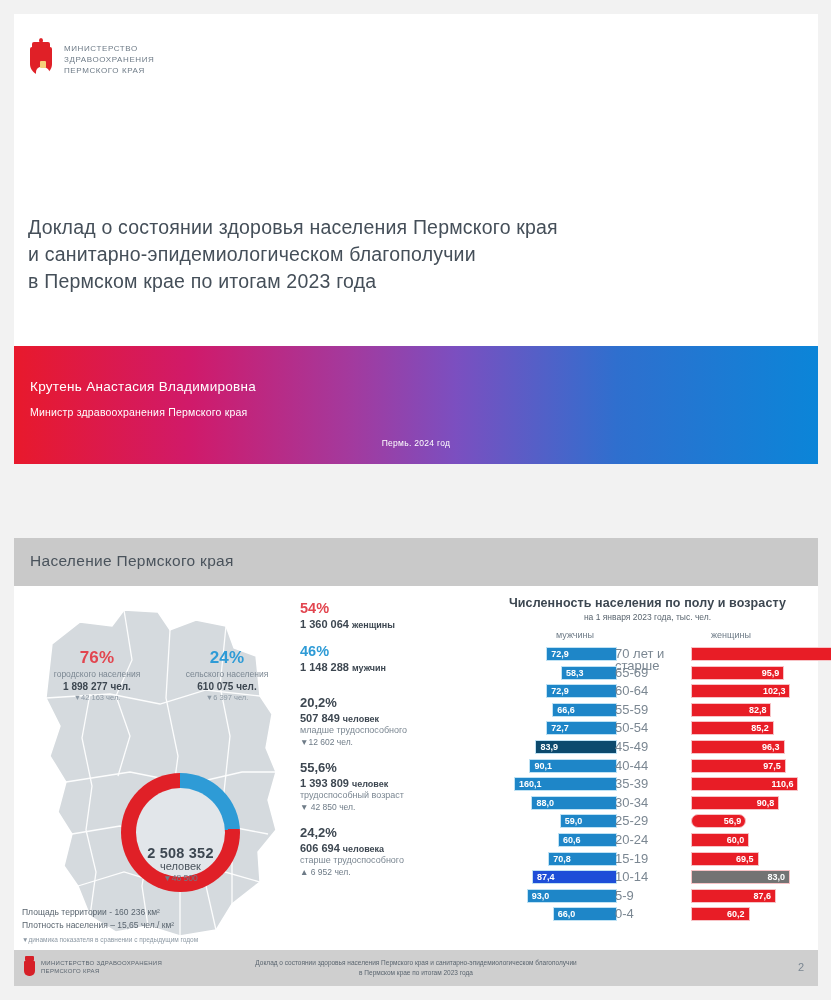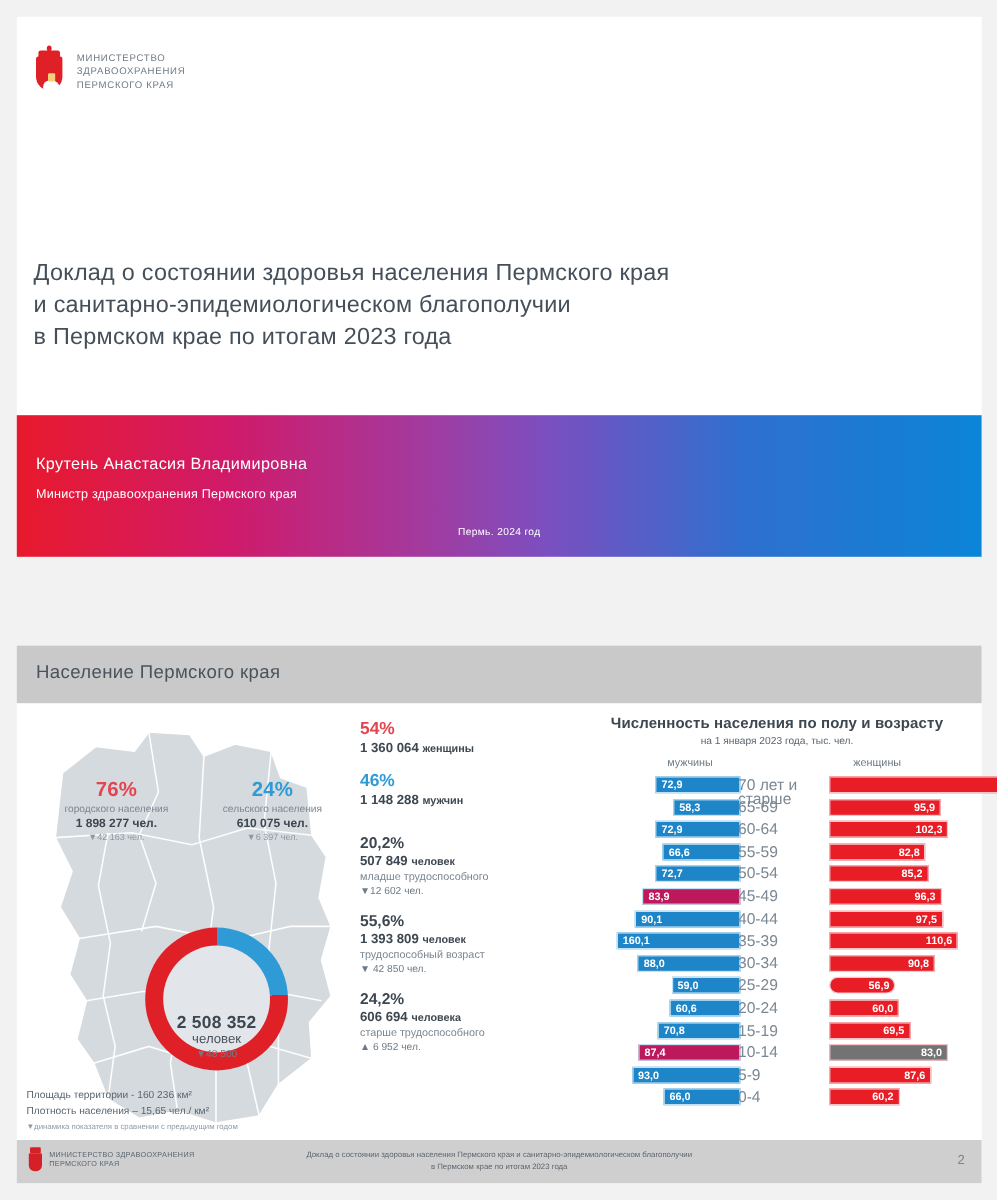--- a/index.html
+++ b/index.html
@@ -608,21 +608,21 @@
           <div class="bar-m" style="width: 64.728px; background: rgb(30, 134, 200);">66,6</div>
           <div class="age-lbl">55-59</div>
           <div class="bar-w" style="width: 80.4726px; background: rgb(232, 29, 38);">82,8</div>
         </div>
         <div class="pyr-row">
           <div class="bar-m" style="width: 70.6565px; background: rgb(30, 134, 200);">72,7</div>
           <div class="age-lbl">50-54</div>
           <div class="bar-w" style="width: 82.8052px; background: rgb(232, 29, 38);">85,2</div>
         </div>
         <div class="pyr-row">
-          <div class="bar-m" style="width: 81.5417px; background: #be185d;">83,9</div>
+          <div class="bar-m" style="width: 81.5417px; background: #0c4a6e;">83,9</div>
           <div class="age-lbl">45-49</div>
           <div class="bar-w" style="width: 93.5932px; background: rgb(232, 29, 38);">96,3</div>
         </div>
         <div class="pyr-row">
           <div class="bar-m" style="width: 87.5675px; background: rgb(30, 134, 200);">90,1</div>
           <div class="age-lbl">40-44</div>
           <div class="bar-w" style="width: 94.7595px; background: rgb(232, 29, 38);">97,5</div>
         </div>
         <div class="pyr-row">
           <div class="bar-m" style="width: 103.021px; background: rgb(30, 134, 200);">160,1</div>
@@ -643,21 +643,21 @@
           <div class="bar-m" style="width: 58.8966px; background: rgb(30, 134, 200);">60,6</div>
           <div class="age-lbl">20-24</div>
           <div class="bar-w" style="width: 58.3135px; background: rgb(232, 29, 38);">60,0</div>
         </div>
         <div class="pyr-row">
           <div class="bar-m" style="width: 68.8099px; background: rgb(30, 134, 200);">70,8</div>
           <div class="age-lbl">15-19</div>
           <div class="bar-w" style="width: 67.5465px; background: rgb(232, 29, 38);">69,5</div>
         </div>
         <div class="pyr-row">
-          <div class="bar-m" style="width: 84.9434px; background: #be185d;">87,4</div>
+          <div class="bar-m" style="width: 84.9434px; background: #1d4ed8;">87,4</div>
           <div class="age-lbl">10-14</div>
           <div class="bar-w" style="width: 99px; background: #737373;">83,0</div>
         </div>
         <div class="pyr-row">
           <div class="bar-m" style="width: 90.3859px; background: rgb(30, 134, 200);">93,0</div>
           <div class="age-lbl">5-9</div>
           <div class="bar-w" style="width: 85.1377px; background: rgb(232, 29, 38);">87,6</div>
         </div>
         <div class="pyr-row">
           <div class="bar-m" style="width: 64.1449px; background: rgb(30, 134, 200);">66,0</div>

